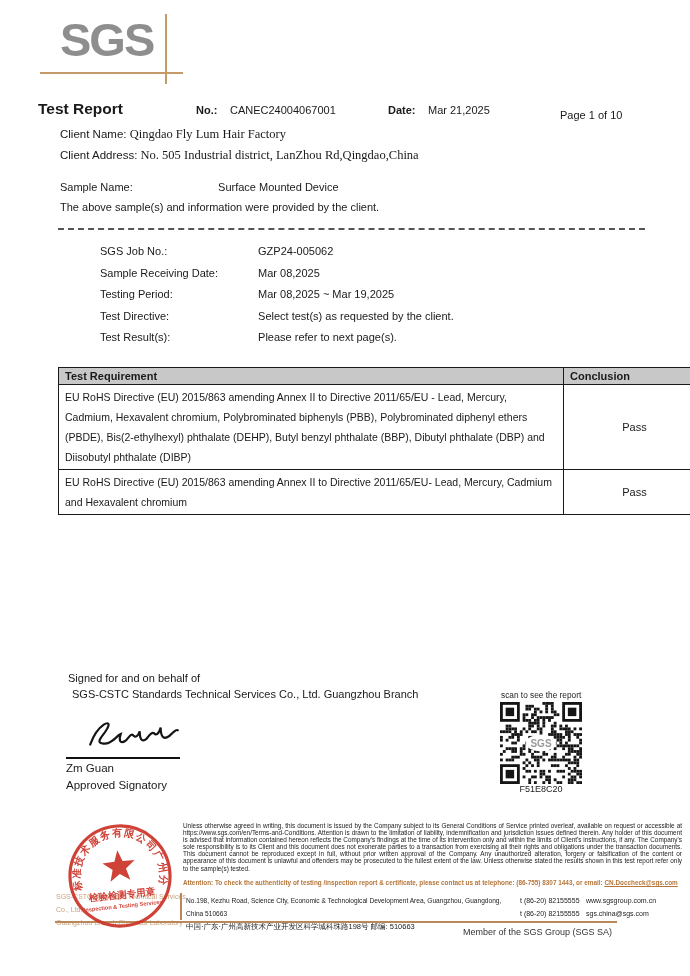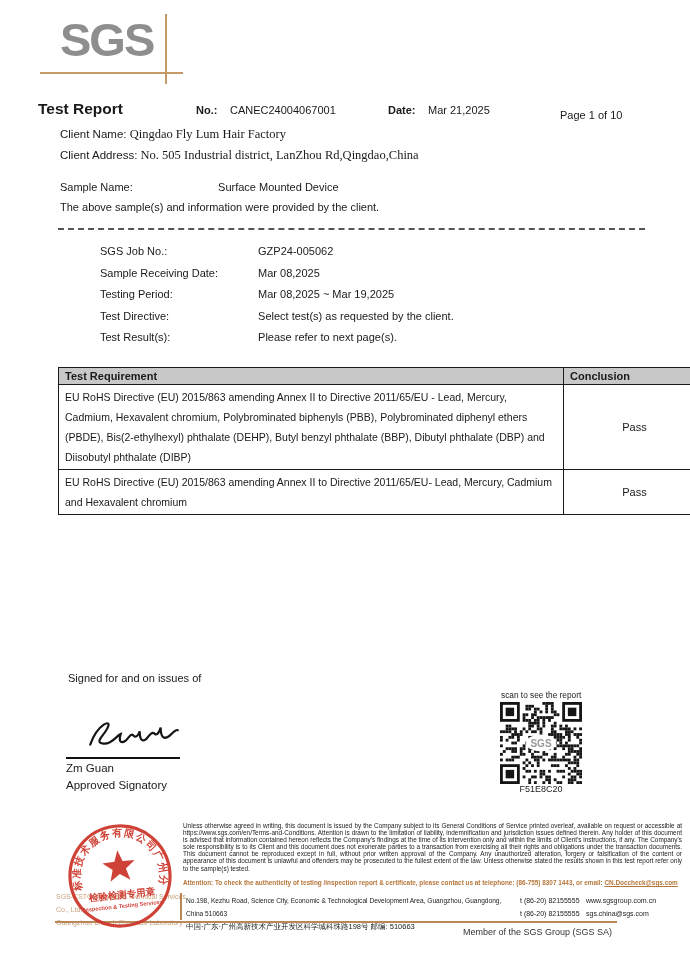--- a/index.html
+++ b/index.html
@@ -160,21 +160,22 @@
       <td class="pass">Pass</td>
     </tr>
     <tr>
       <td class="req">EU RoHS Directive (EU) 2015/863 amending Annex II to Directive 2011/65/EU- Lead, Mercury, Cadmium and Hexavalent chromium</td>
       <td class="pass">Pass</td>
     </tr>
   </tbody>
     </table>
 
   <div class="sign-block">
-    <div class="sign-line1">Signed for and on issues of</div>
+    <div class="sign-line1">Signed for and on behalf of</div>
+    <div class="sign-line2">SGS-CSTC Standards Technical Services Co., Ltd. Guangzhou Branch</div>
     <svg class="sig-svg" width="96" height="40" viewBox="0 0 100 42">
       <path d="M4 30 C12 8, 28 2, 22 13 C18 21, 8 28, 18 29 C27 30, 31 21, 36 19 C34 25, 35 30, 41 26 C45 23, 46 18, 49 20 C51 23, 54 22, 56 16 C56 24, 58 28, 63 24 C66 21, 68 16, 71 18 C73 21, 76 19, 78 12 C78 20, 80 26, 87 21 C91 18, 94 13, 96 15" fill="none" stroke="#141414" stroke-width="2.3" stroke-linecap="round"></path>
     </svg>
     <div class="sig-underline"></div>
     <div class="signer">Zm Guan</div>
     <div class="role">Approved Signatory</div>
   </div>
 
   <div class="qr-block">
     <div class="qr-caption">scan to see the report</div>

